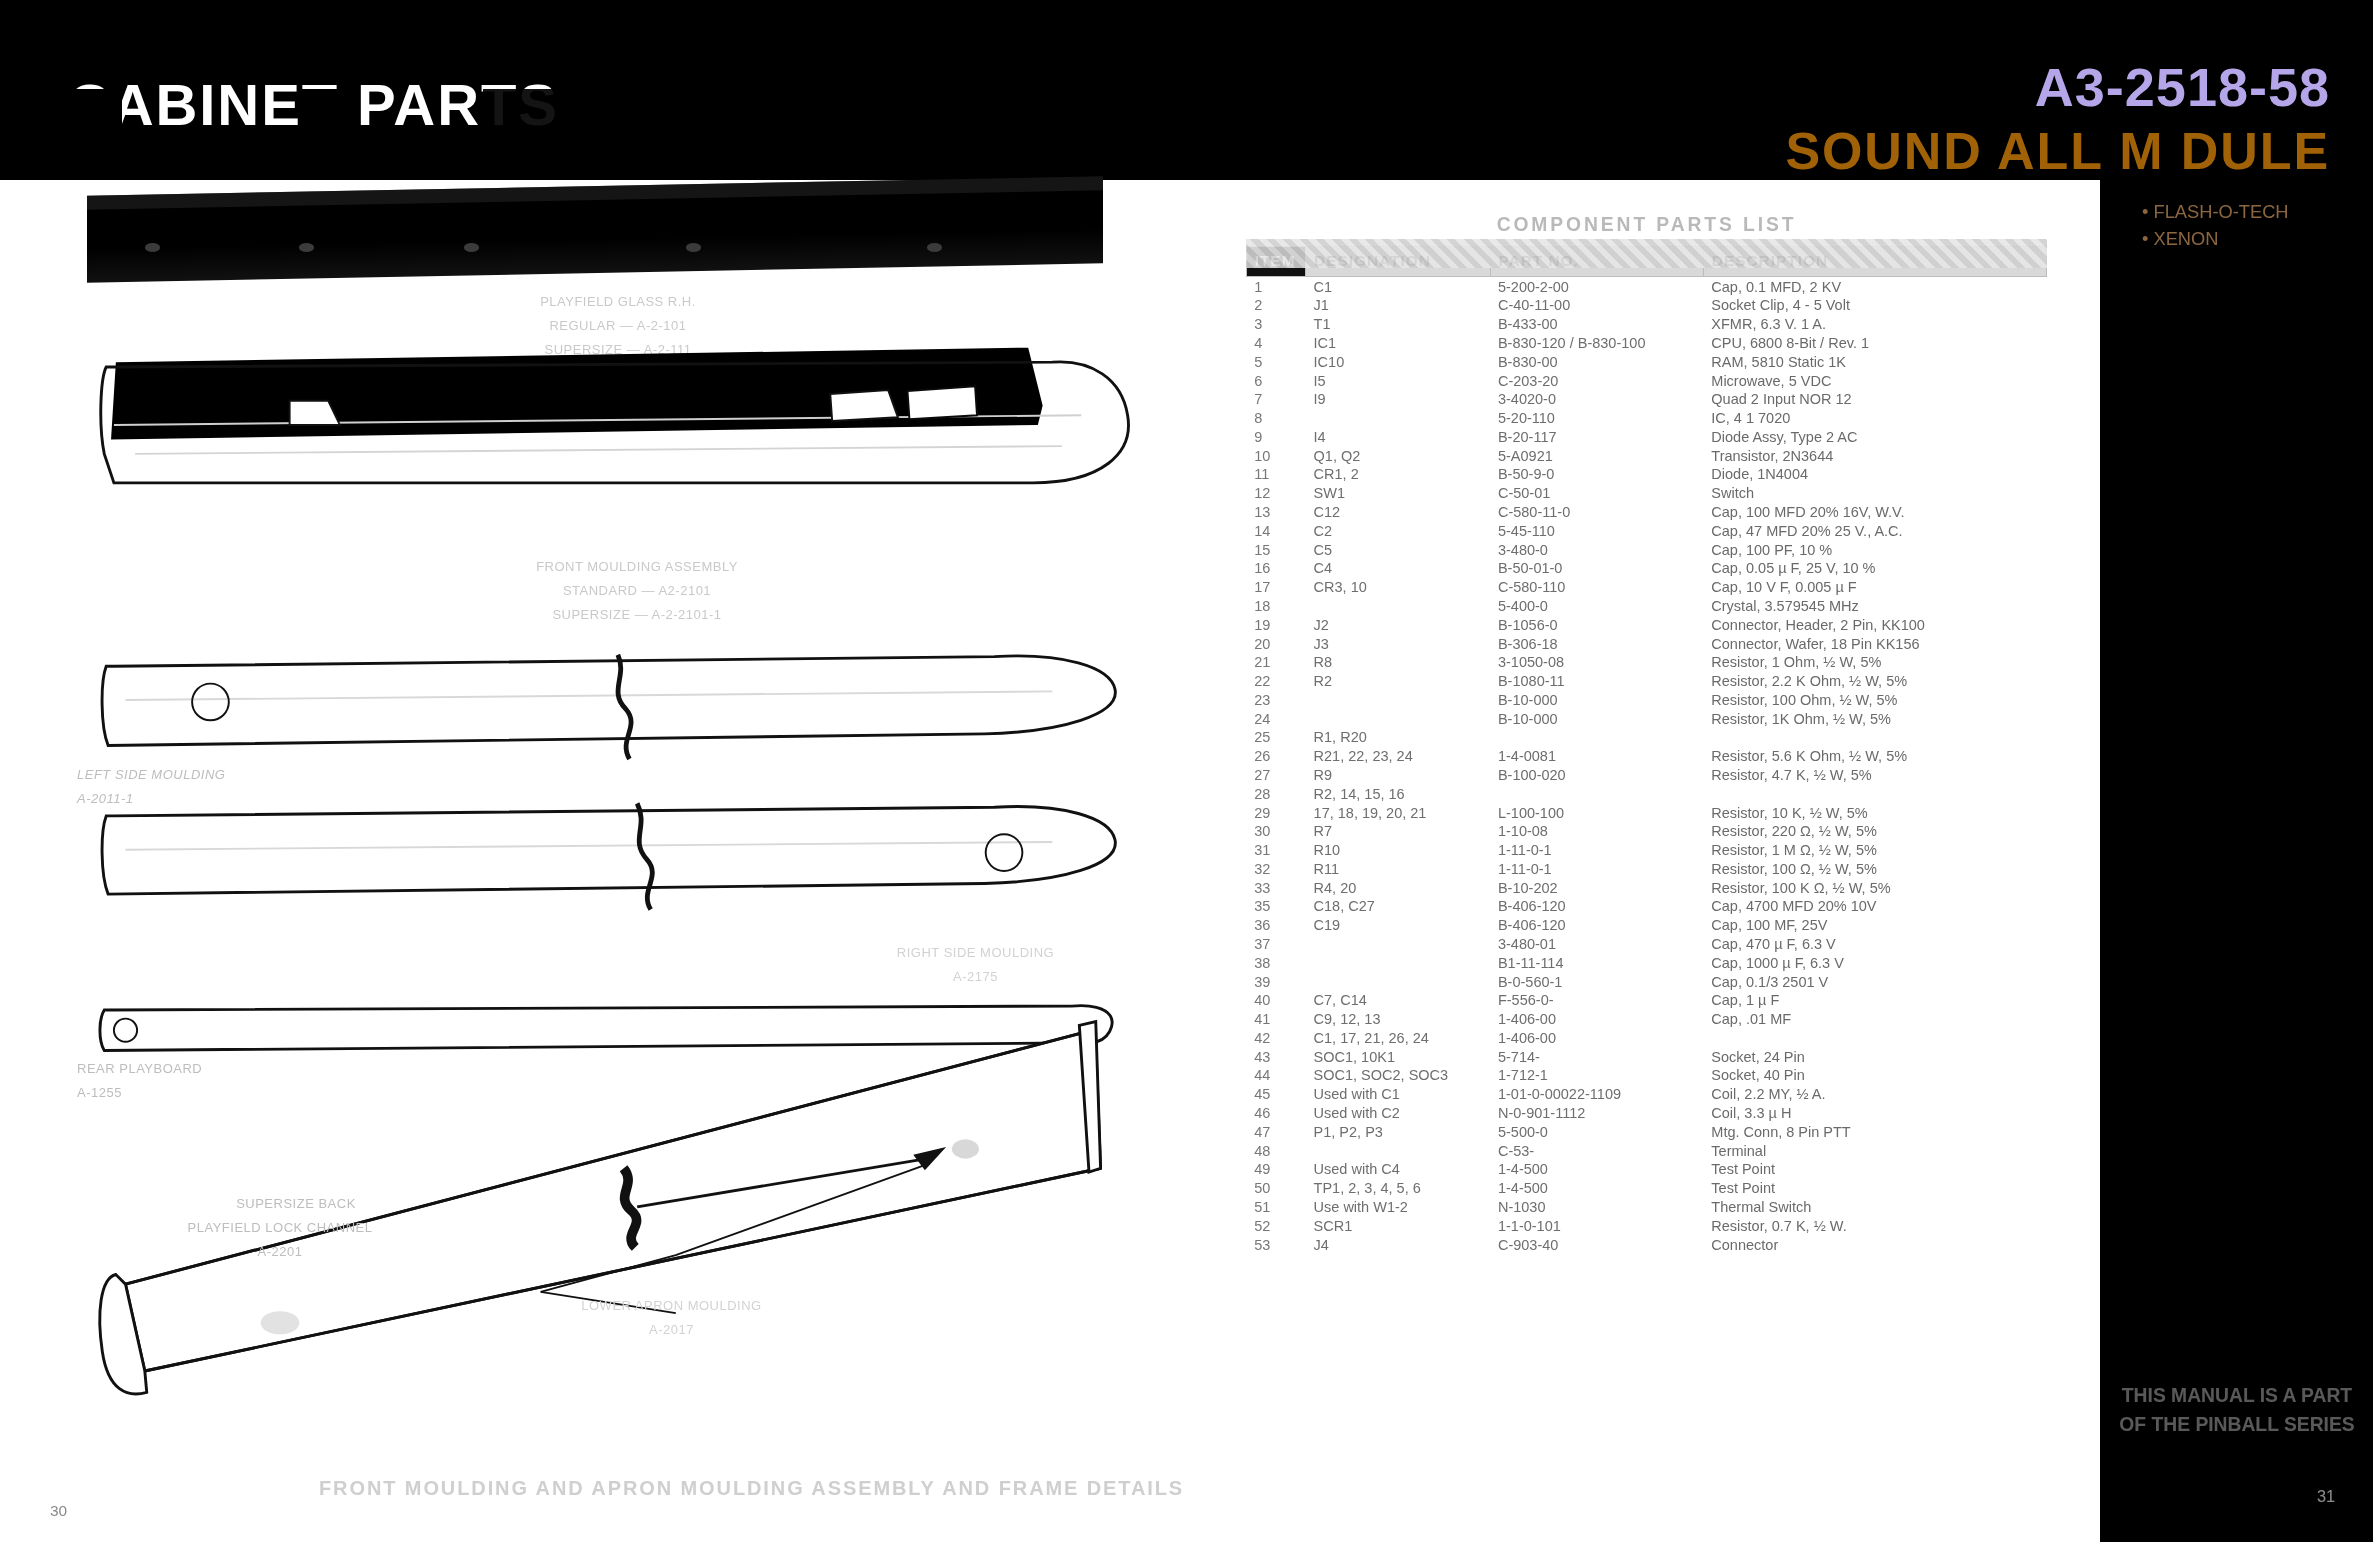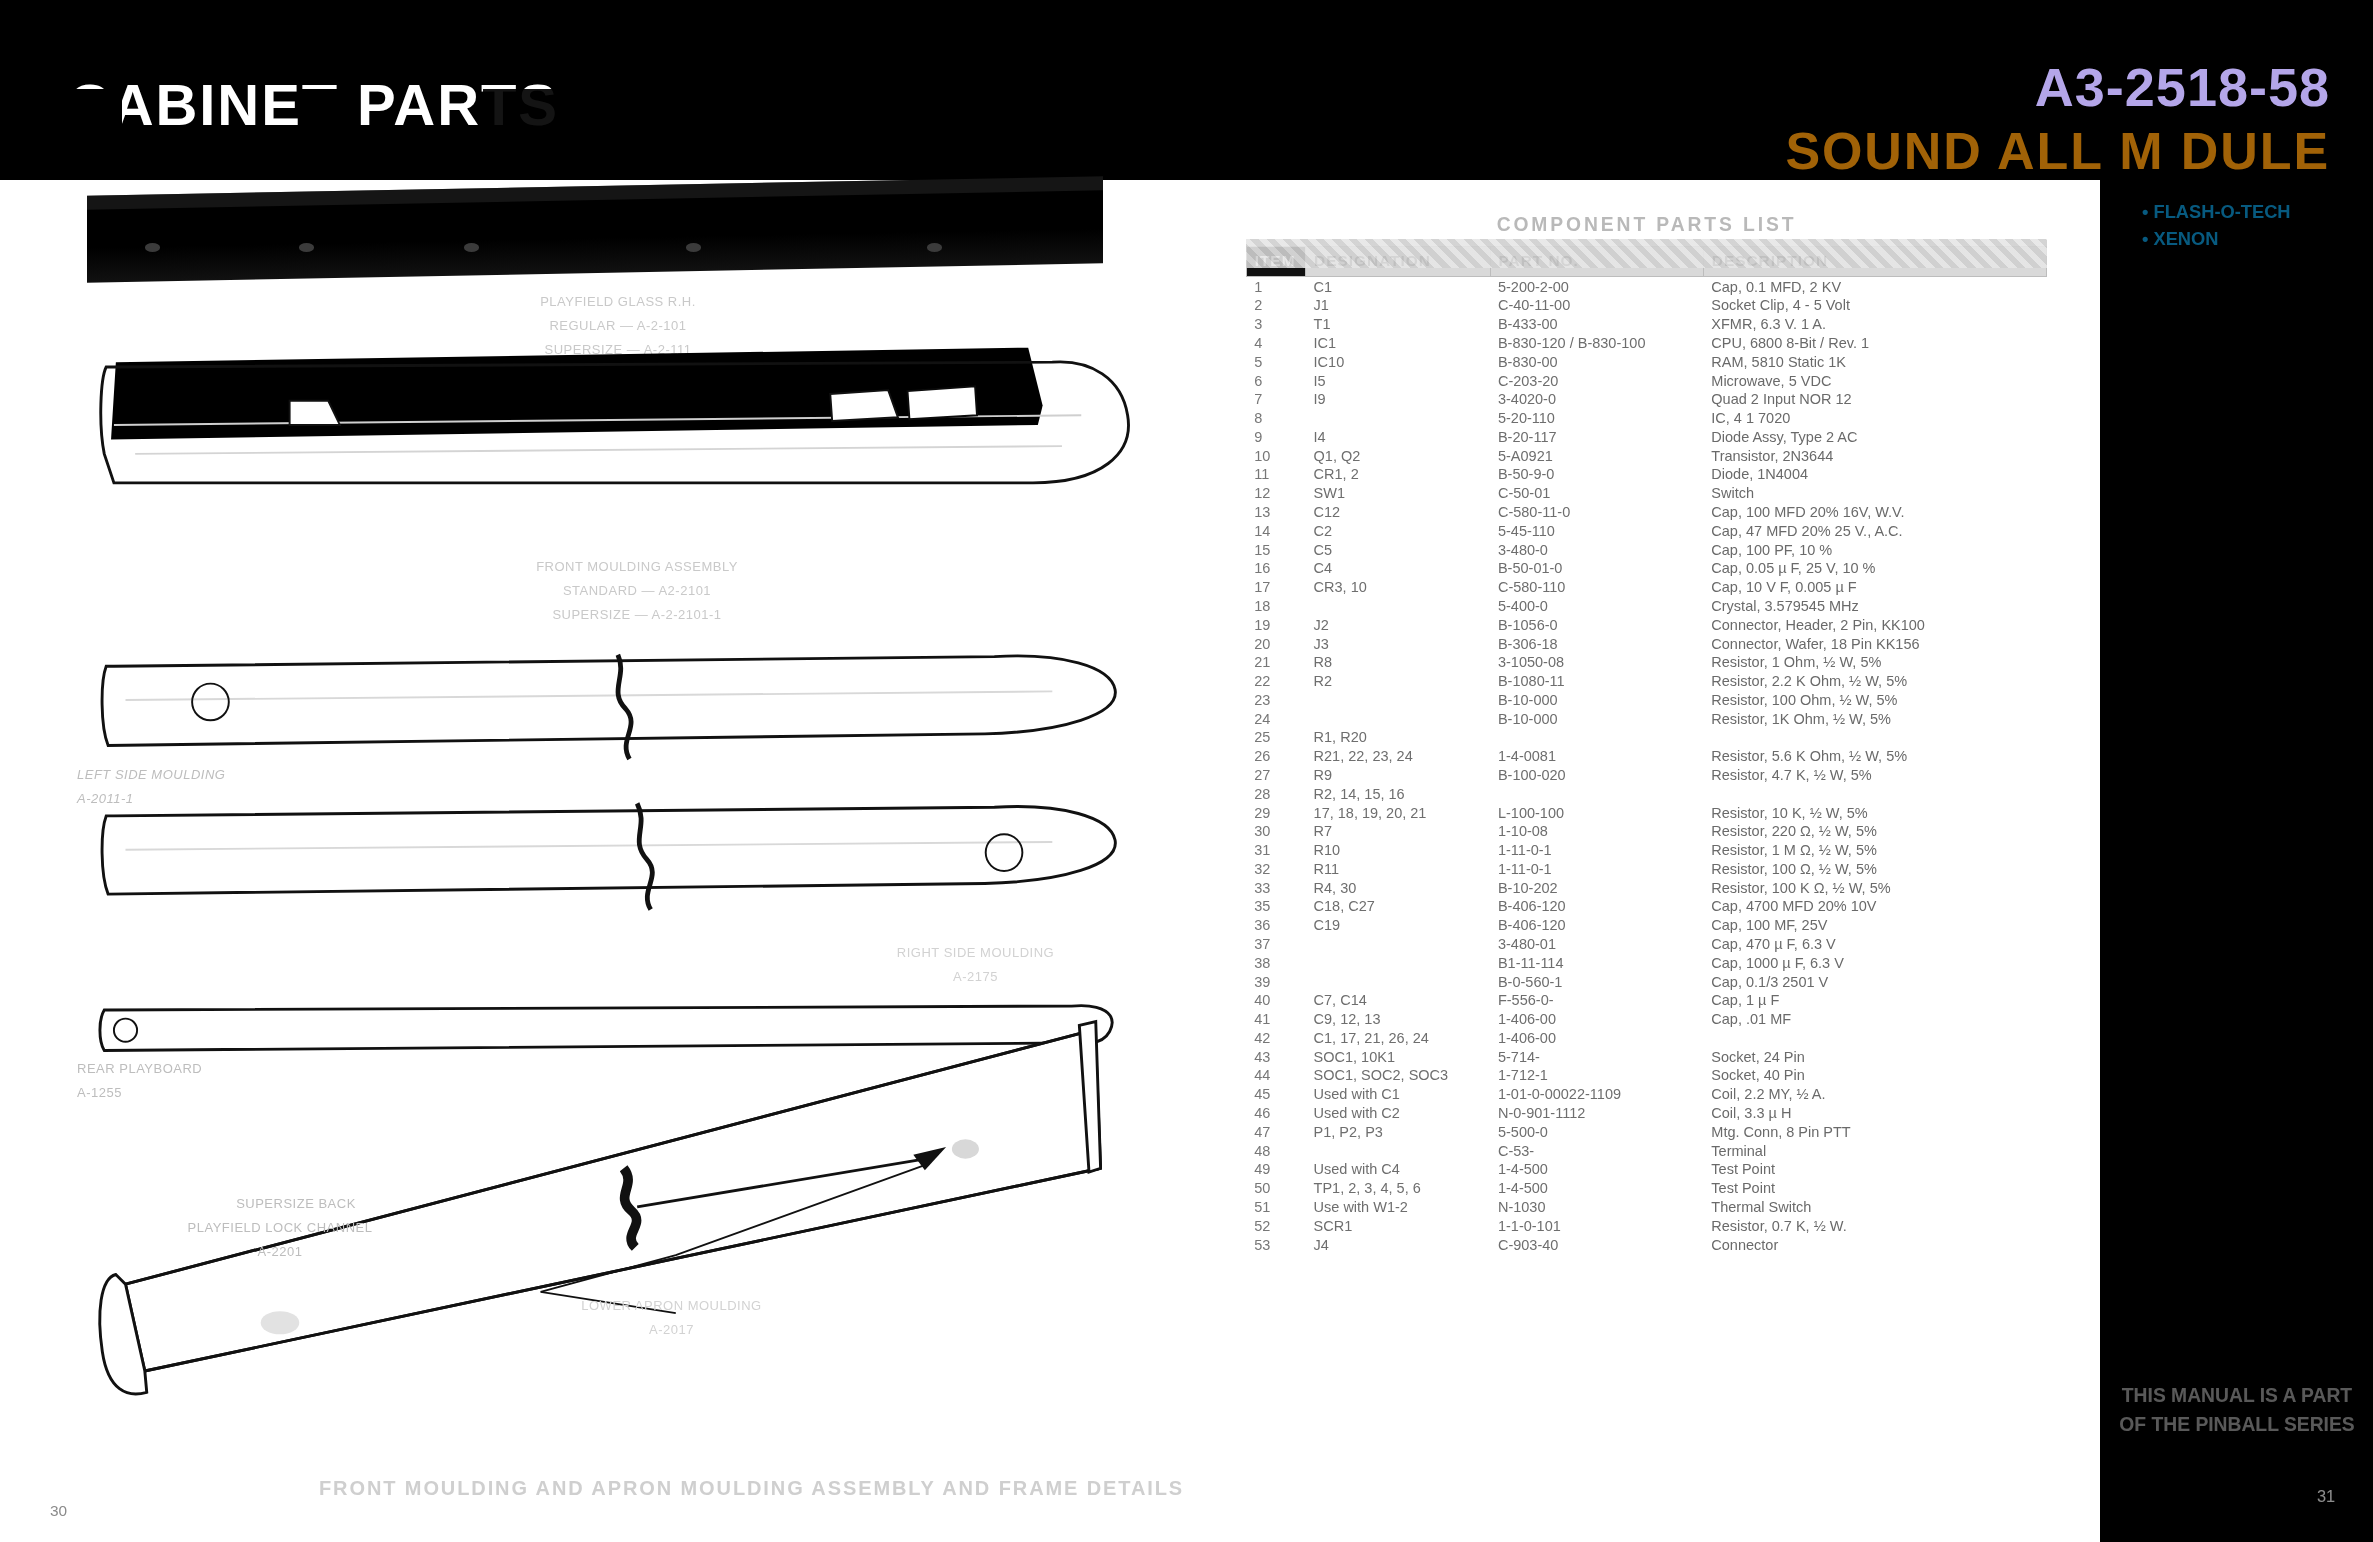--- a/index.html
+++ b/index.html
@@ -17,21 +17,21 @@
   .hdr-right-code{position:absolute;right:43px;top:56px;color:#c4b5fd;font-size:54px;font-weight:bold;letter-spacing:1px;
      text-align:right;white-space:nowrap;opacity:.92;}
   .hdr-right-title{position:absolute;right:43px;top:121px;color:#a16207;font-size:52px;font-weight:bold;letter-spacing:1.9px;
      text-align:right;white-space:nowrap;}
 
   
   .body-white{position:absolute;left:0;top:180px;width:2100px;height:1363px;background:#fff;}
 
   
   .right-col{position:absolute;left:2100px;top:180px;width:273px;height:1363px;background:#000;}
-  .right-bullets{position:absolute;left:2142px;top:198px;color:#0ea5e9;font-size:18.3px;line-height:27px;opacity:.55;font-weight:bold;}
+  .right-bullets{position:absolute;left:2142px;top:198px;color:#fdba74;font-size:18.3px;line-height:27px;opacity:.55;}
   .right-bullets div::before{content:"• ";}
   .right-note{position:absolute;left:2114px;top:1381px;width:246px;color:#fff;font-size:19.3px;font-weight:bold;
      line-height:29px;text-align:center;opacity:.35;}
   .right-pagenum{position:absolute;left:2317px;top:1487px;color:#fff;font-size:16.4px;opacity:.55;}
   .cap{position:absolute;text-align:center;color:#111;font-size:13px;line-height:24px;letter-spacing:0.5px;}
   .cap.faint{color:#c9c9c9;}
   .cap.faint2{color:#bdbdbd;}
   .cap.faint3{color:#d2d2d2;}
 
   
@@ -366,21 +366,21 @@
             <td class="c4">Resistor, 1 M Ω, ½ W, 5%</td>
           </tr>
           <tr>
             <td class="c1">32</td>
             <td class="c2">R11</td>
             <td class="c3">1-11-0-1</td>
             <td class="c4">Resistor, 100 Ω, ½ W, 5%</td>
           </tr>
           <tr>
             <td class="c1">33</td>
-            <td class="c2">R4, 30</td>
+            <td class="c2">R4, 20</td>
             <td class="c3">B-10-202</td>
             <td class="c4">Resistor, 100 K Ω, ½ W, 5%</td>
           </tr>
           <tr>
             <td class="c1">35</td>
             <td class="c2">C18, C27</td>
             <td class="c3">B-406-120</td>
             <td class="c4">Cap, 4700 MFD 20% 10V</td>
           </tr>
           <tr>

